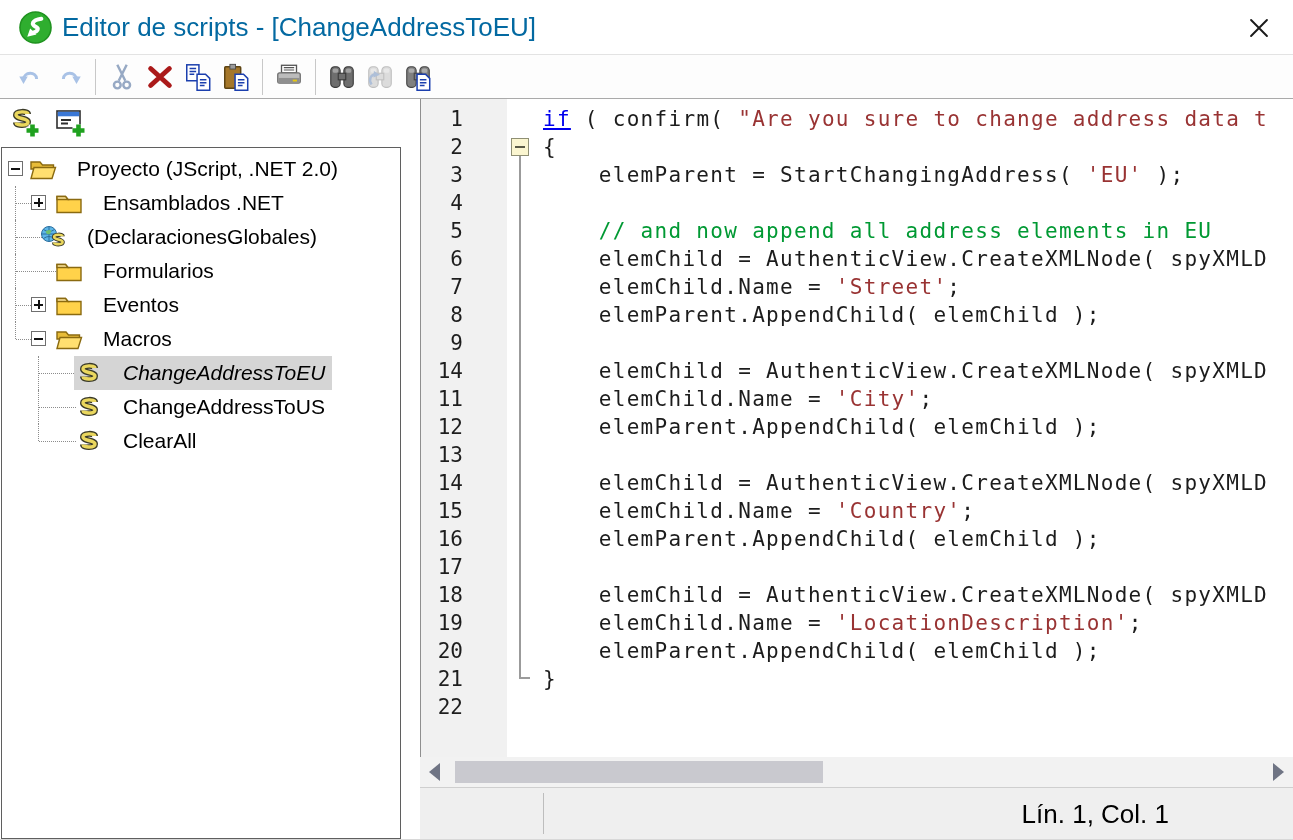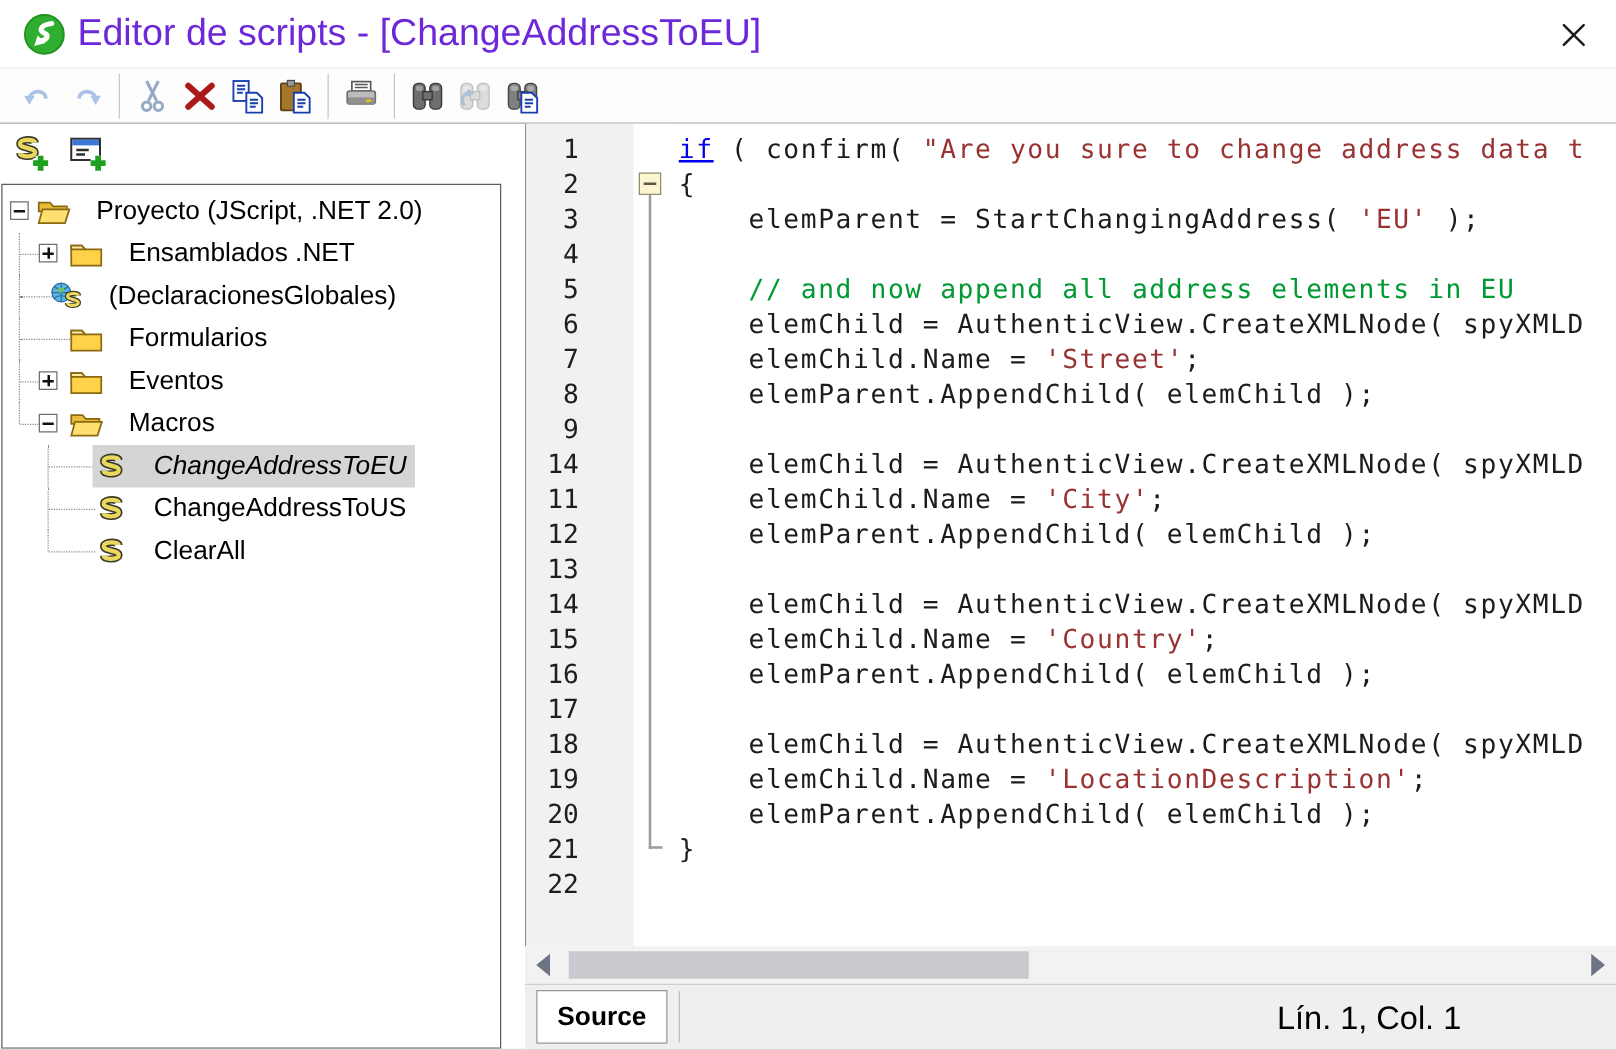--- a/index.html
+++ b/index.html
@@ -3,21 +3,21 @@
 <meta charset="utf-8">
 <style>
   html,body{margin:0;padding:0;background:#fff;}
   .window{position:relative;width:1293px;height:840px;background:#fff;overflow:hidden;
           font-family:"Liberation Sans",sans-serif;color:#111;border-bottom:1px solid #d8d8d8;box-sizing:border-box;}
 
   
   .titlebar{position:absolute;left:0;top:0;width:100%;height:55px;background:#fff;border-bottom:1px solid #e3e3e3;box-sizing:border-box;}
   .logo{position:absolute;left:19px;top:11px;width:33px;height:33px;}
   .logo svg{width:100%;height:100%;display:block;}
-  .title-text{position:absolute;left:62px;top:0;line-height:54px;font-size:30px;color:#6d28d9;white-space:nowrap;}
+  .title-text{position:absolute;left:62px;top:0;line-height:54px;font-size:26px;color:#0369a1;white-space:nowrap;}
   .close-btn{position:absolute;right:16px;top:10px;width:36px;height:36px;display:flex;align-items:center;justify-content:center;cursor:pointer;}
   .close-btn svg{width:30px;height:30px;}
 
   
   .toolbar{position:absolute;left:0;top:55px;width:100%;height:44px;background:#fdfdfd;border-bottom:1px solid #aaa;
            box-sizing:border-box;display:flex;align-items:center;padding-left:12px;}
   .tb-btn{width:38px;height:38px;display:flex;align-items:center;justify-content:center;}
   .tb-btn svg{width:30px;height:30px;display:block;}
   .tb-sep{width:1px;height:36px;background:#c8c8c8;margin:0 7px;}
 
@@ -442,18 +442,17 @@
       </div>
   </div>
 
   <div class="hscroll">
     <div class="hs-arrow hs-left"></div>
     <div class="hs-thumb"></div>
     <div class="hs-arrow hs-right"></div>
   </div>
 
   <div class="bottom-bar">
-    <div class="src-tab">Source</div>
     <div class="tab-sep"></div>
     <div class="status-pos">Lín. 1, Col. 1</div>
   </div>
 
 </div>
 
 </body></html>

